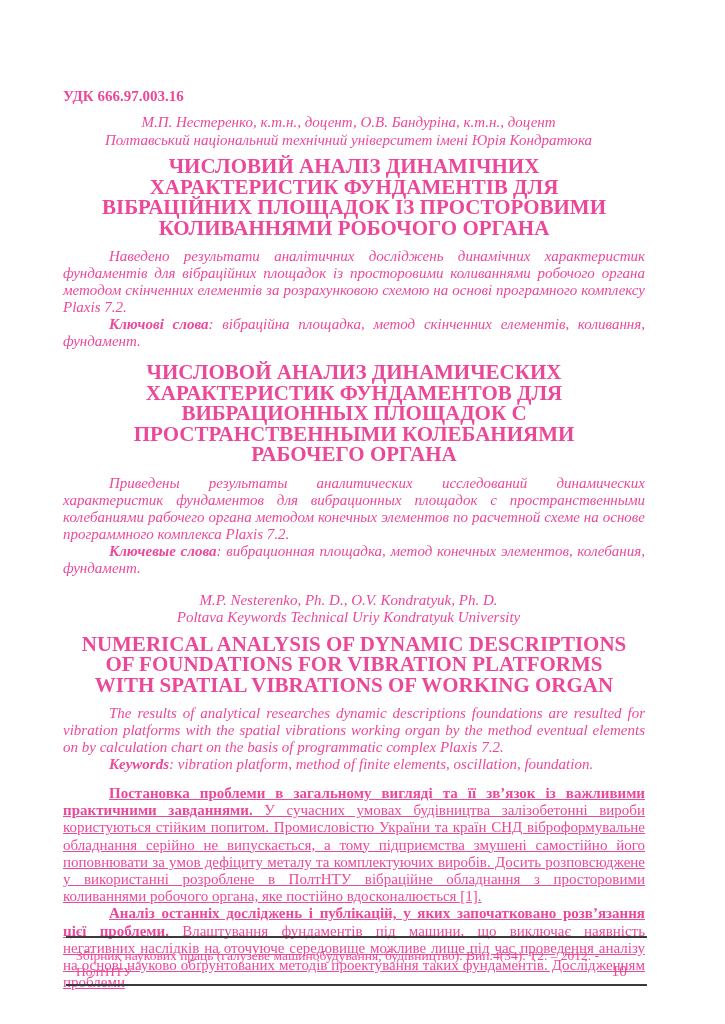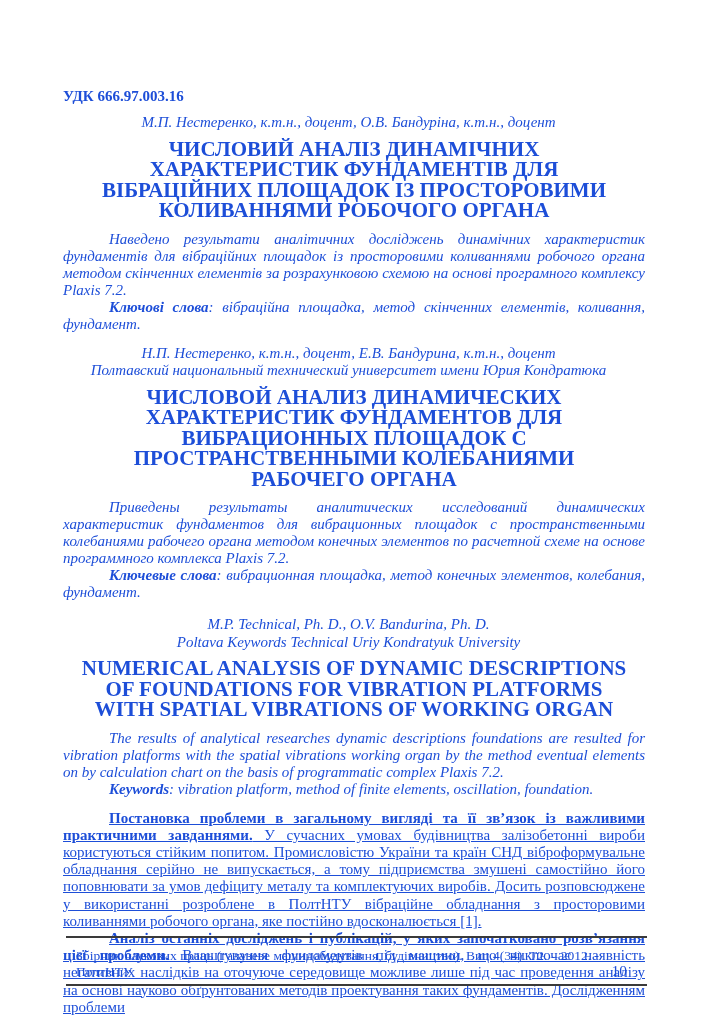--- a/index.html
+++ b/index.html
@@ -3,21 +3,21 @@
 <meta charset="utf-8">
 <style>
   * { margin: 0; padding: 0; box-sizing: border-box; }
   html, body { background: #888; }
   .page {
     position: relative;
     width: 725px;
     height: 1024px;
     margin: 0 auto;
     background: #ffffff;
-    color: #1d4ed8;
+    color: #ec4899;
     font-family: "Liberation Serif", "DejaVu Serif", serif;
     overflow: hidden;
   }
   .content {
     position: absolute;
     top: 88px;
     left: 63px;
     width: 582px;
   }
   .udc {
@@ -83,35 +83,34 @@
 </style>
 </head>
 <body>
 
 <div class="page">
   <div class="content">
 
     <p class="udc">УДК 666.97.003.16</p>
 
     <section class="section-uk">
-      <p class="authors"><span>М.П. Нестеренко, к.т.н., доцент, О.В. Бандуріна, к.т.н., доцент</span><br></p>
+      <p class="authors"><span>М.П. Нестеренко, к.т.н., доцент, О.В. Бандуріна, к.т.н., доцент</span><br><span>Полтавський національний технічний університет імені Юрія Кондратюка</span></p>
       <h1 class="title">ЧИСЛОВИЙ АНАЛІЗ ДИНАМІЧНИХ ХАРАКТЕРИСТИК ФУНДАМЕНТІВ ДЛЯ ВІБРАЦІЙНИХ ПЛОЩАДОК ІЗ ПРОСТОРОВИМИ КОЛИВАННЯМИ РОБОЧОГО ОРГАНА</h1>
       <p class="abstract">Наведено результати аналітичних досліджень динамічних характеристик фундаментів для вібраційних площадок із просторовими коливаннями робочого органа методом скінченних елементів за розрахунковою схемою на основі програмного комплексу Plaxis 7.2.</p>
       <p class="keywords"><span class="kw-label">Ключові слова</span><span>: вібраційна площадка, метод скінченних елементів, коливання, фундамент.</span></p>
     </section>
 
     <section class="section-ru">
-      <p class="authors"><span>Н.П. Нестеренко, к.т.н., доцент, Е.В. Бандурина, к.т.н., доцент</span><br><span>Полтавский национальный технический университет имени Юрия Кондратюка</span></p>
       <h1 class="title">ЧИСЛОВОЙ АНАЛИЗ ДИНАМИЧЕСКИХ ХАРАКТЕРИСТИК ФУНДАМЕНТОВ ДЛЯ ВИБРАЦИОННЫХ ПЛОЩАДОК С ПРОСТРАНСТВЕННЫМИ КОЛЕБАНИЯМИ РАБОЧЕГО ОРГАНА</h1>
       <p class="abstract">Приведены результаты аналитических исследований динамических характеристик фундаментов для вибрационных площадок с пространственными колебаниями рабочего органа методом конечных элементов по расчетной схеме на основе программного комплекса Plaxis 7.2.</p>
       <p class="keywords"><span class="kw-label">Ключевые слова</span><span>: вибрационная площадка, метод конечных элементов, колебания, фундамент.</span></p>
     </section>
 
     <section class="section-en">
-      <p class="authors"><span>M.P. Technical, Ph. D., O.V. Bandurina, Ph. D.</span><br><span>Poltava Keywords Technical Uriy Kondratyuk University</span></p>
+      <p class="authors"><span>M.P. Nesterenko, Ph. D., O.V. Kondratyuk, Ph. D.</span><br><span>Poltava Keywords Technical Uriy Kondratyuk University</span></p>
       <h1 class="title">NUMERICAL ANALYSIS OF DYNAMIC DESCRIPTIONS OF FOUNDATIONS FOR VIBRATION PLATFORMS WITH SPATIAL VIBRATIONS OF WORKING ORGAN</h1>
       <p class="abstract">The results of analytical researches dynamic descriptions foundations are resulted for vibration platforms with the spatial vibrations working organ by the method eventual elements on by calculation chart on the basis of programmatic complex Plaxis 7.2.</p>
       <p class="keywords"><span class="kw-label">Keywords</span><span>: vibration platform, method of finite elements, oscillation, foundation.</span></p>
     </section>
 
     <div class="body-block">
       <p class="body-para"><span class="lead">Постановка проблеми в загальному вигляді та її зв’язок із важливими практичними завданнями.</span><span> У сучасних умовах будівництва залізобетонні вироби користуються стійким попитом. Промисловістю України та країн СНД віброформувальне обладнання серійно не випускається, а тому підприємства змушені самостійно його поповнювати за умов дефіциту металу та комплектуючих виробів. Досить розповсюджене у використанні розроблене в ПолтНТУ вібраційне обладнання з просторовими коливаннями робочого органа, яке постійно вдосконалюється [1].</span></p>
       <p class="body-para"><span class="lead">Аналіз останніх досліджень і публікацій, у яких започатковано розв’язання цієї проблеми.</span><span> Влаштування фундаментів під машини, що виключає наявність негативних наслідків на оточуюче середовище можливе лише під час проведення аналізу на основі науково обґрунтованих методів проектування таких фундаментів. Дослідженням проблеми</span></p>
     </div>
 

